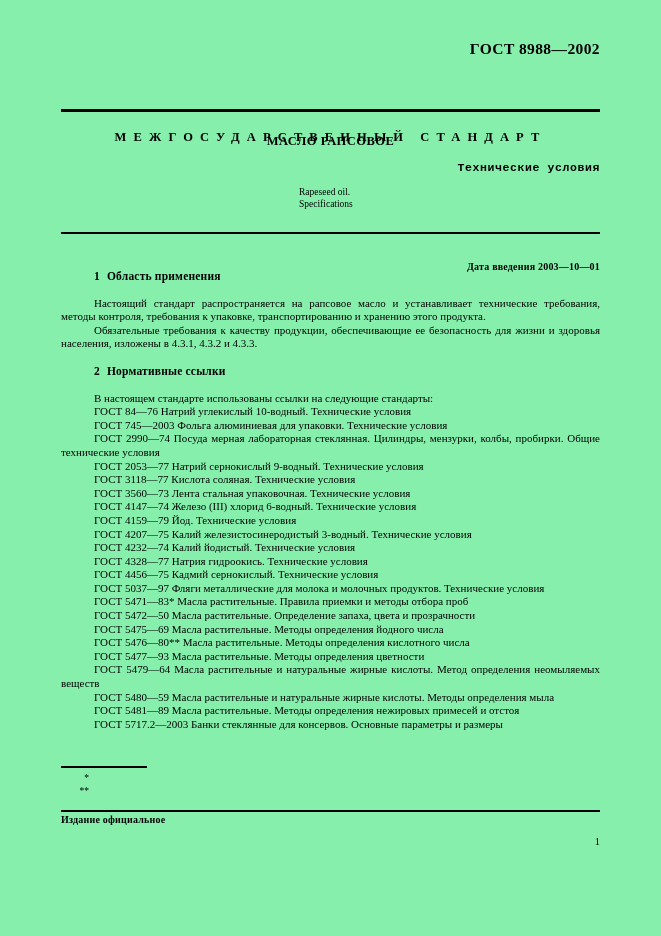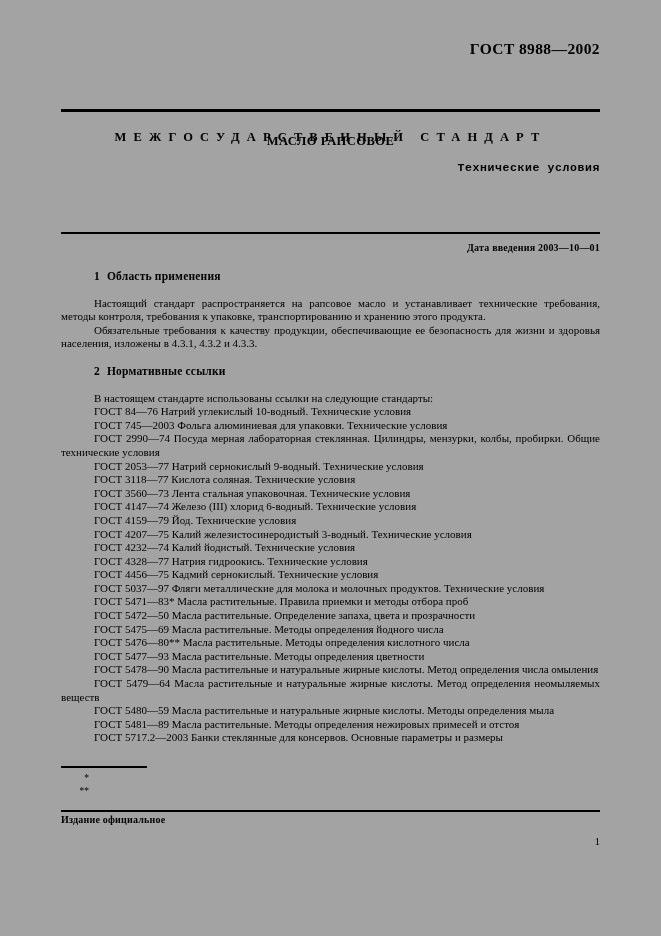--- a/index.html
+++ b/index.html
@@ -4,21 +4,21 @@
 <style>
   html, body {
     margin: 0;
     padding: 0;
     background: #ffffff;
   }
   .page {
     position: relative;
     width: 661px;
     height: 936px;
-    background: #a3a3a3;
+    background: #86efac;
     font-family: "Liberation Serif", "DejaVu Serif", serif;
     color: #000000;
     overflow: hidden;
   }
 
   
   .gost-number {
     position: absolute;
     top: 40px;
     right: 61px;
@@ -90,21 +90,21 @@
     position: absolute;
     top: 232px;
     left: 61px;
     width: 539px;
     height: 2px;
     background: #000;
   }
 
   .intro-date {
     position: absolute;
-    top: 242px;
+    top: 261px;
     right: 61px;
     font-size: 10px;
     font-weight: bold;
     letter-spacing: 0.2px;
     white-space: nowrap;
   }
 
   
   .body {
     position: absolute;
@@ -200,20 +200,24 @@
 
 <div class="page">
 
   <div class="gost-number">ГОСТ 8988—2002</div>
 
   <div class="interstate-line">МЕЖГОСУДАРСТВЕННЫЙ СТАНДАРТ</div>
   <div class="rule-thick-top"></div>
 
   <div class="title-main">МАСЛО РАПСОВОЕ</div>
   <div class="title-sub">Технические условия</div>
+  <div class="title-en">
+    <span class="en-line">Rapeseed oil.</span>
+    <span class="en-line">Specifications</span>
+  </div>
 
   <div class="rule-thick-mid"></div>
   <div class="intro-date">Дата введения 2003—10—01</div>
 
   <div class="body">
 
     <div class="section-head">
       <span class="sec-num">1</span><span>Область применения</span>
     </div>
     <div class="gap-after-head"></div>
@@ -239,21 +243,20 @@
     <p class="ref-line">ГОСТ 4207—75  Калий железистосинеродистый 3-водный. Технические условия</p>
     <p class="ref-line">ГОСТ 4232—74  Калий йодистый. Технические условия</p>
     <p class="ref-line">ГОСТ 4328—77  Натрия гидроокись. Технические условия</p>
     <p class="ref-line">ГОСТ 4456—75  Кадмий сернокислый. Технические условия</p>
     <p class="ref-line">ГОСТ 5037—97  Фляги металлические для молока и молочных продуктов. Технические условия</p>
     <p class="ref-line">ГОСТ 5471—83*  Масла растительные. Правила приемки и методы отбора проб</p>
     <p class="ref-line">ГОСТ 5472—50  Масла растительные. Определение запаха, цвета и прозрачности</p>
     <p class="ref-line">ГОСТ 5475—69  Масла растительные. Методы определения йодного числа</p>
     <p class="ref-line">ГОСТ 5476—80**  Масла растительные. Методы определения кислотного числа</p>
     <p class="ref-line">ГОСТ 5477—93  Масла растительные. Методы определения цветности</p>
-    <p class="ref-line wrap">ГОСТ 5478—90  Масла растительные и натуральные жирные кислоты. Метод определения числа омыления</p>
     <p class="ref-line wrap">ГОСТ 5479—64  Масла растительные и натуральные жирные кислоты. Метод определения неомыляемых веществ</p>
     <p class="ref-line wrap">ГОСТ 5480—59  Масла растительные и натуральные жирные кислоты. Методы определения мыла</p>
     <p class="ref-line">ГОСТ 5481—89  Масла растительные. Методы определения нежировых примесей и отстоя</p>
     <p class="ref-line">ГОСТ 5717.2—2003  Банки стеклянные для консервов. Основные параметры и размеры</p>
 
   </div>
 
   <div class="footnote-rule"></div>
   <div class="footnotes">
     <p class="fn">

